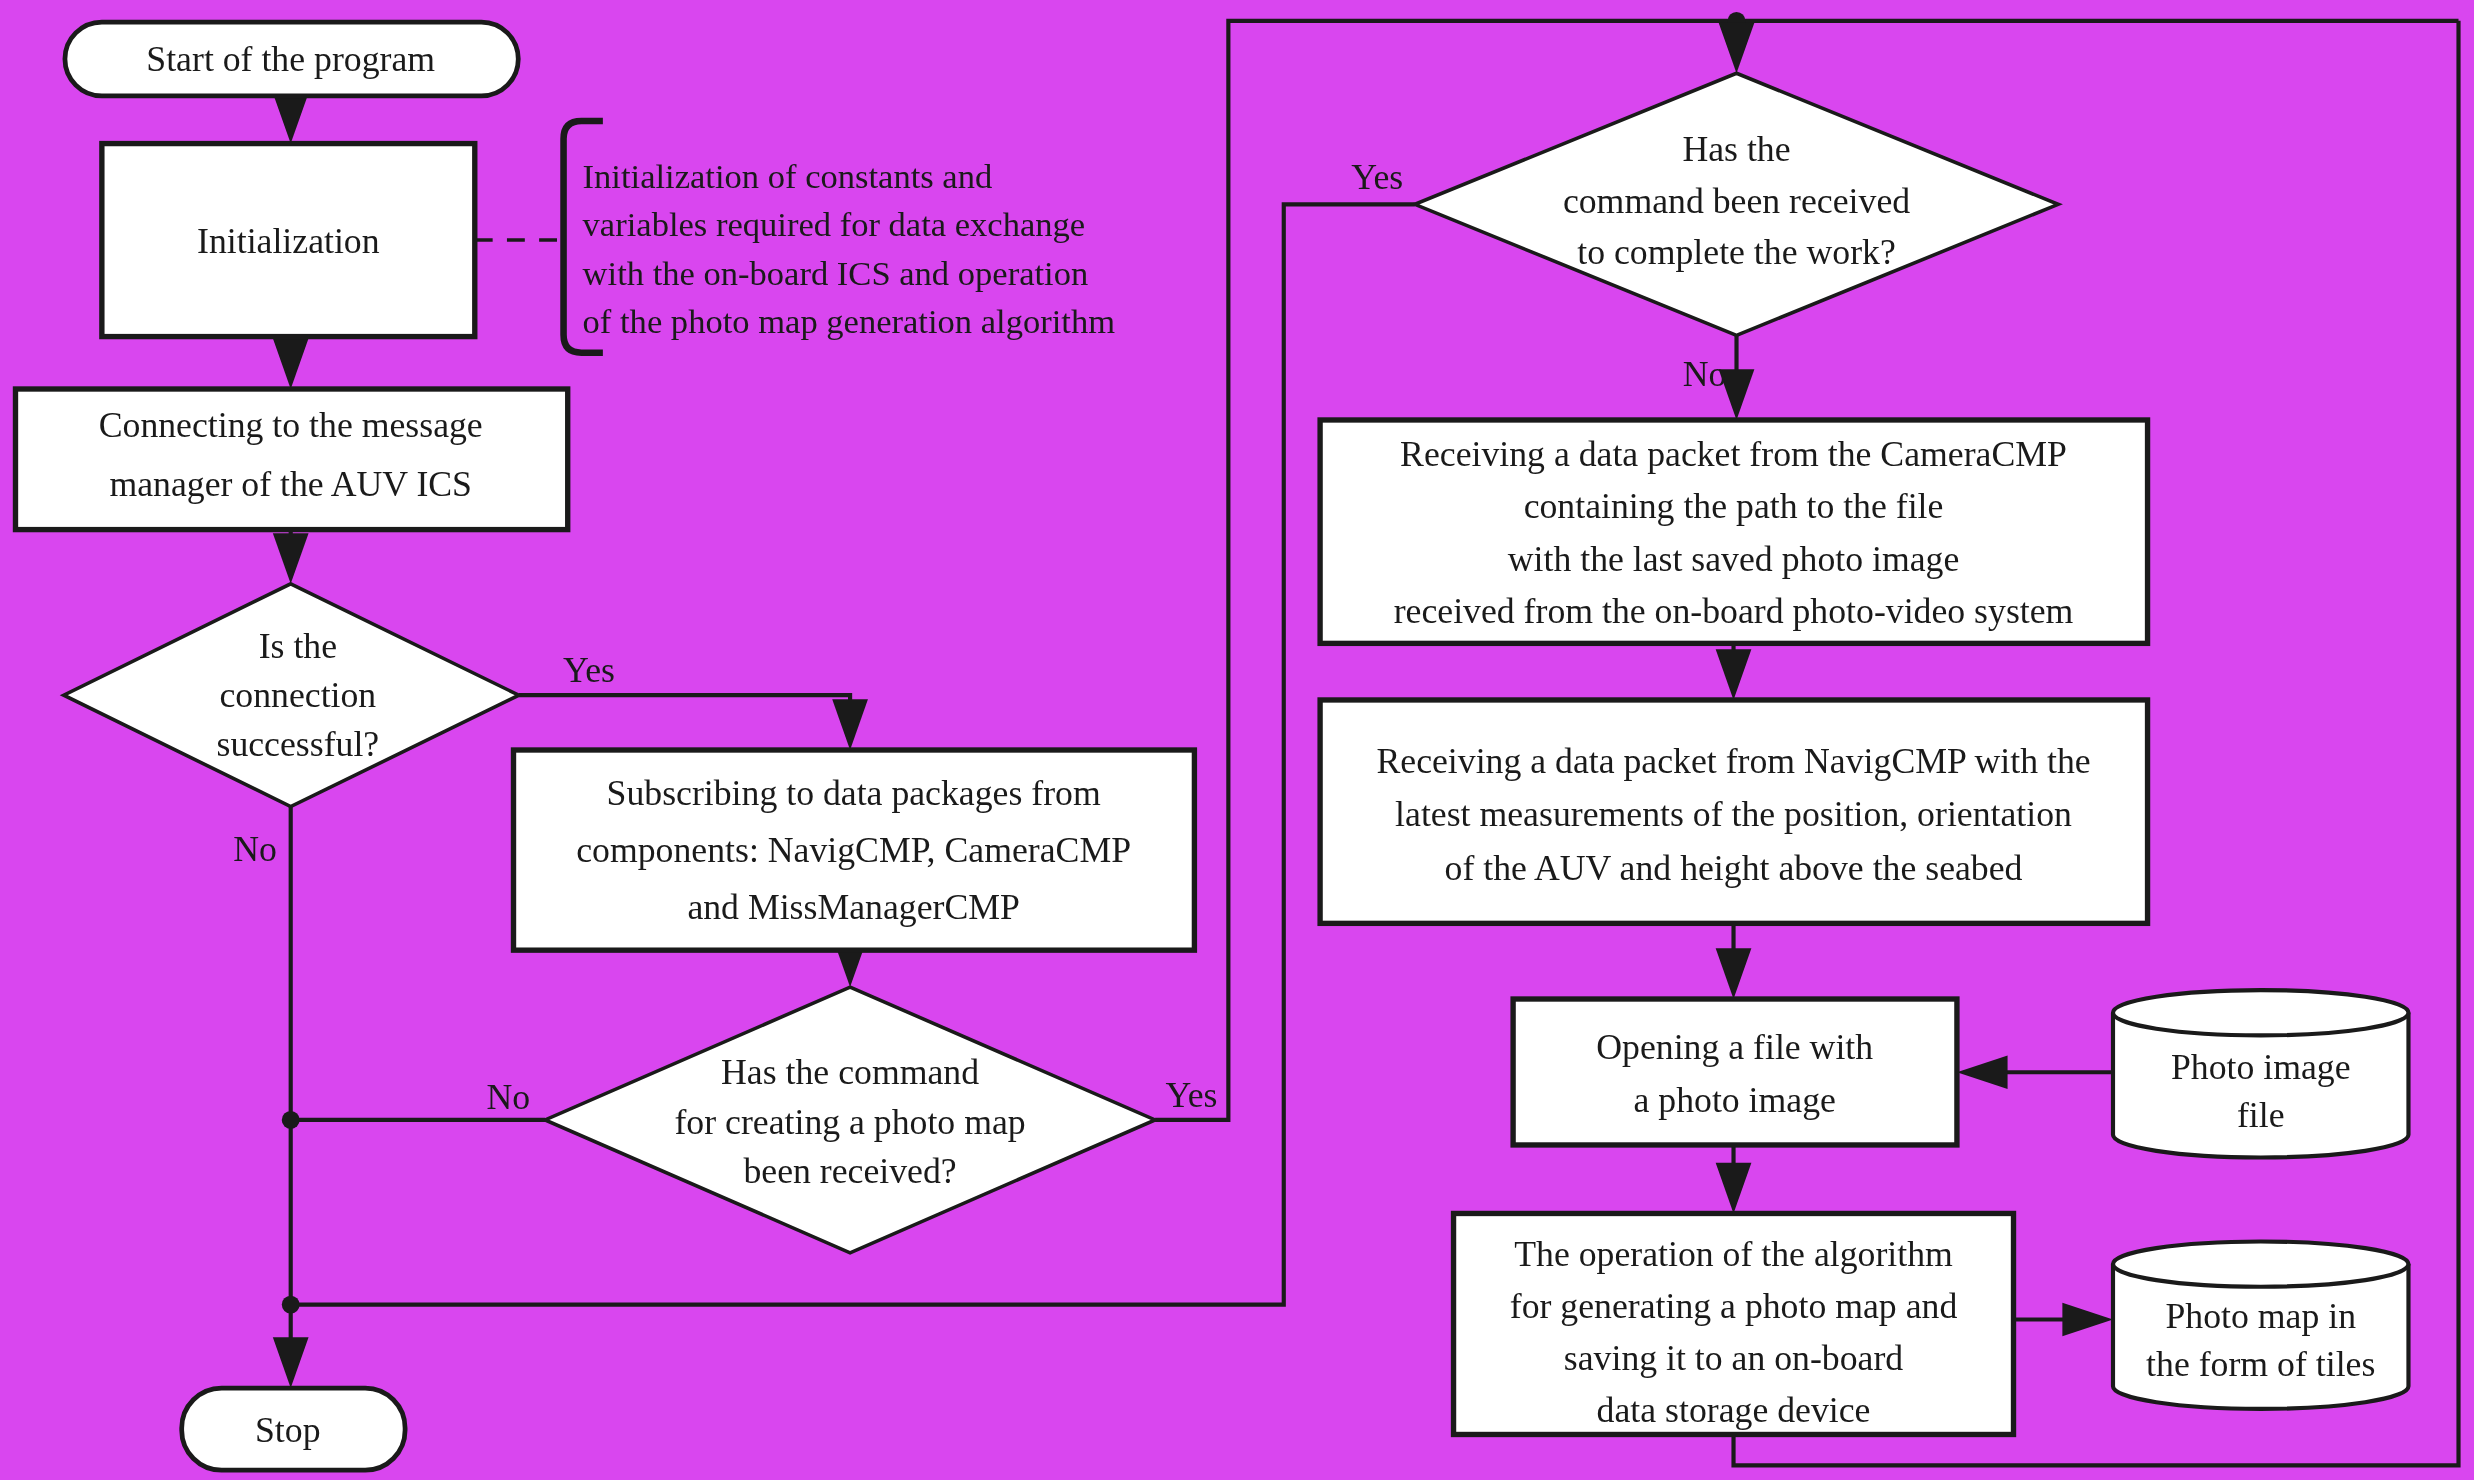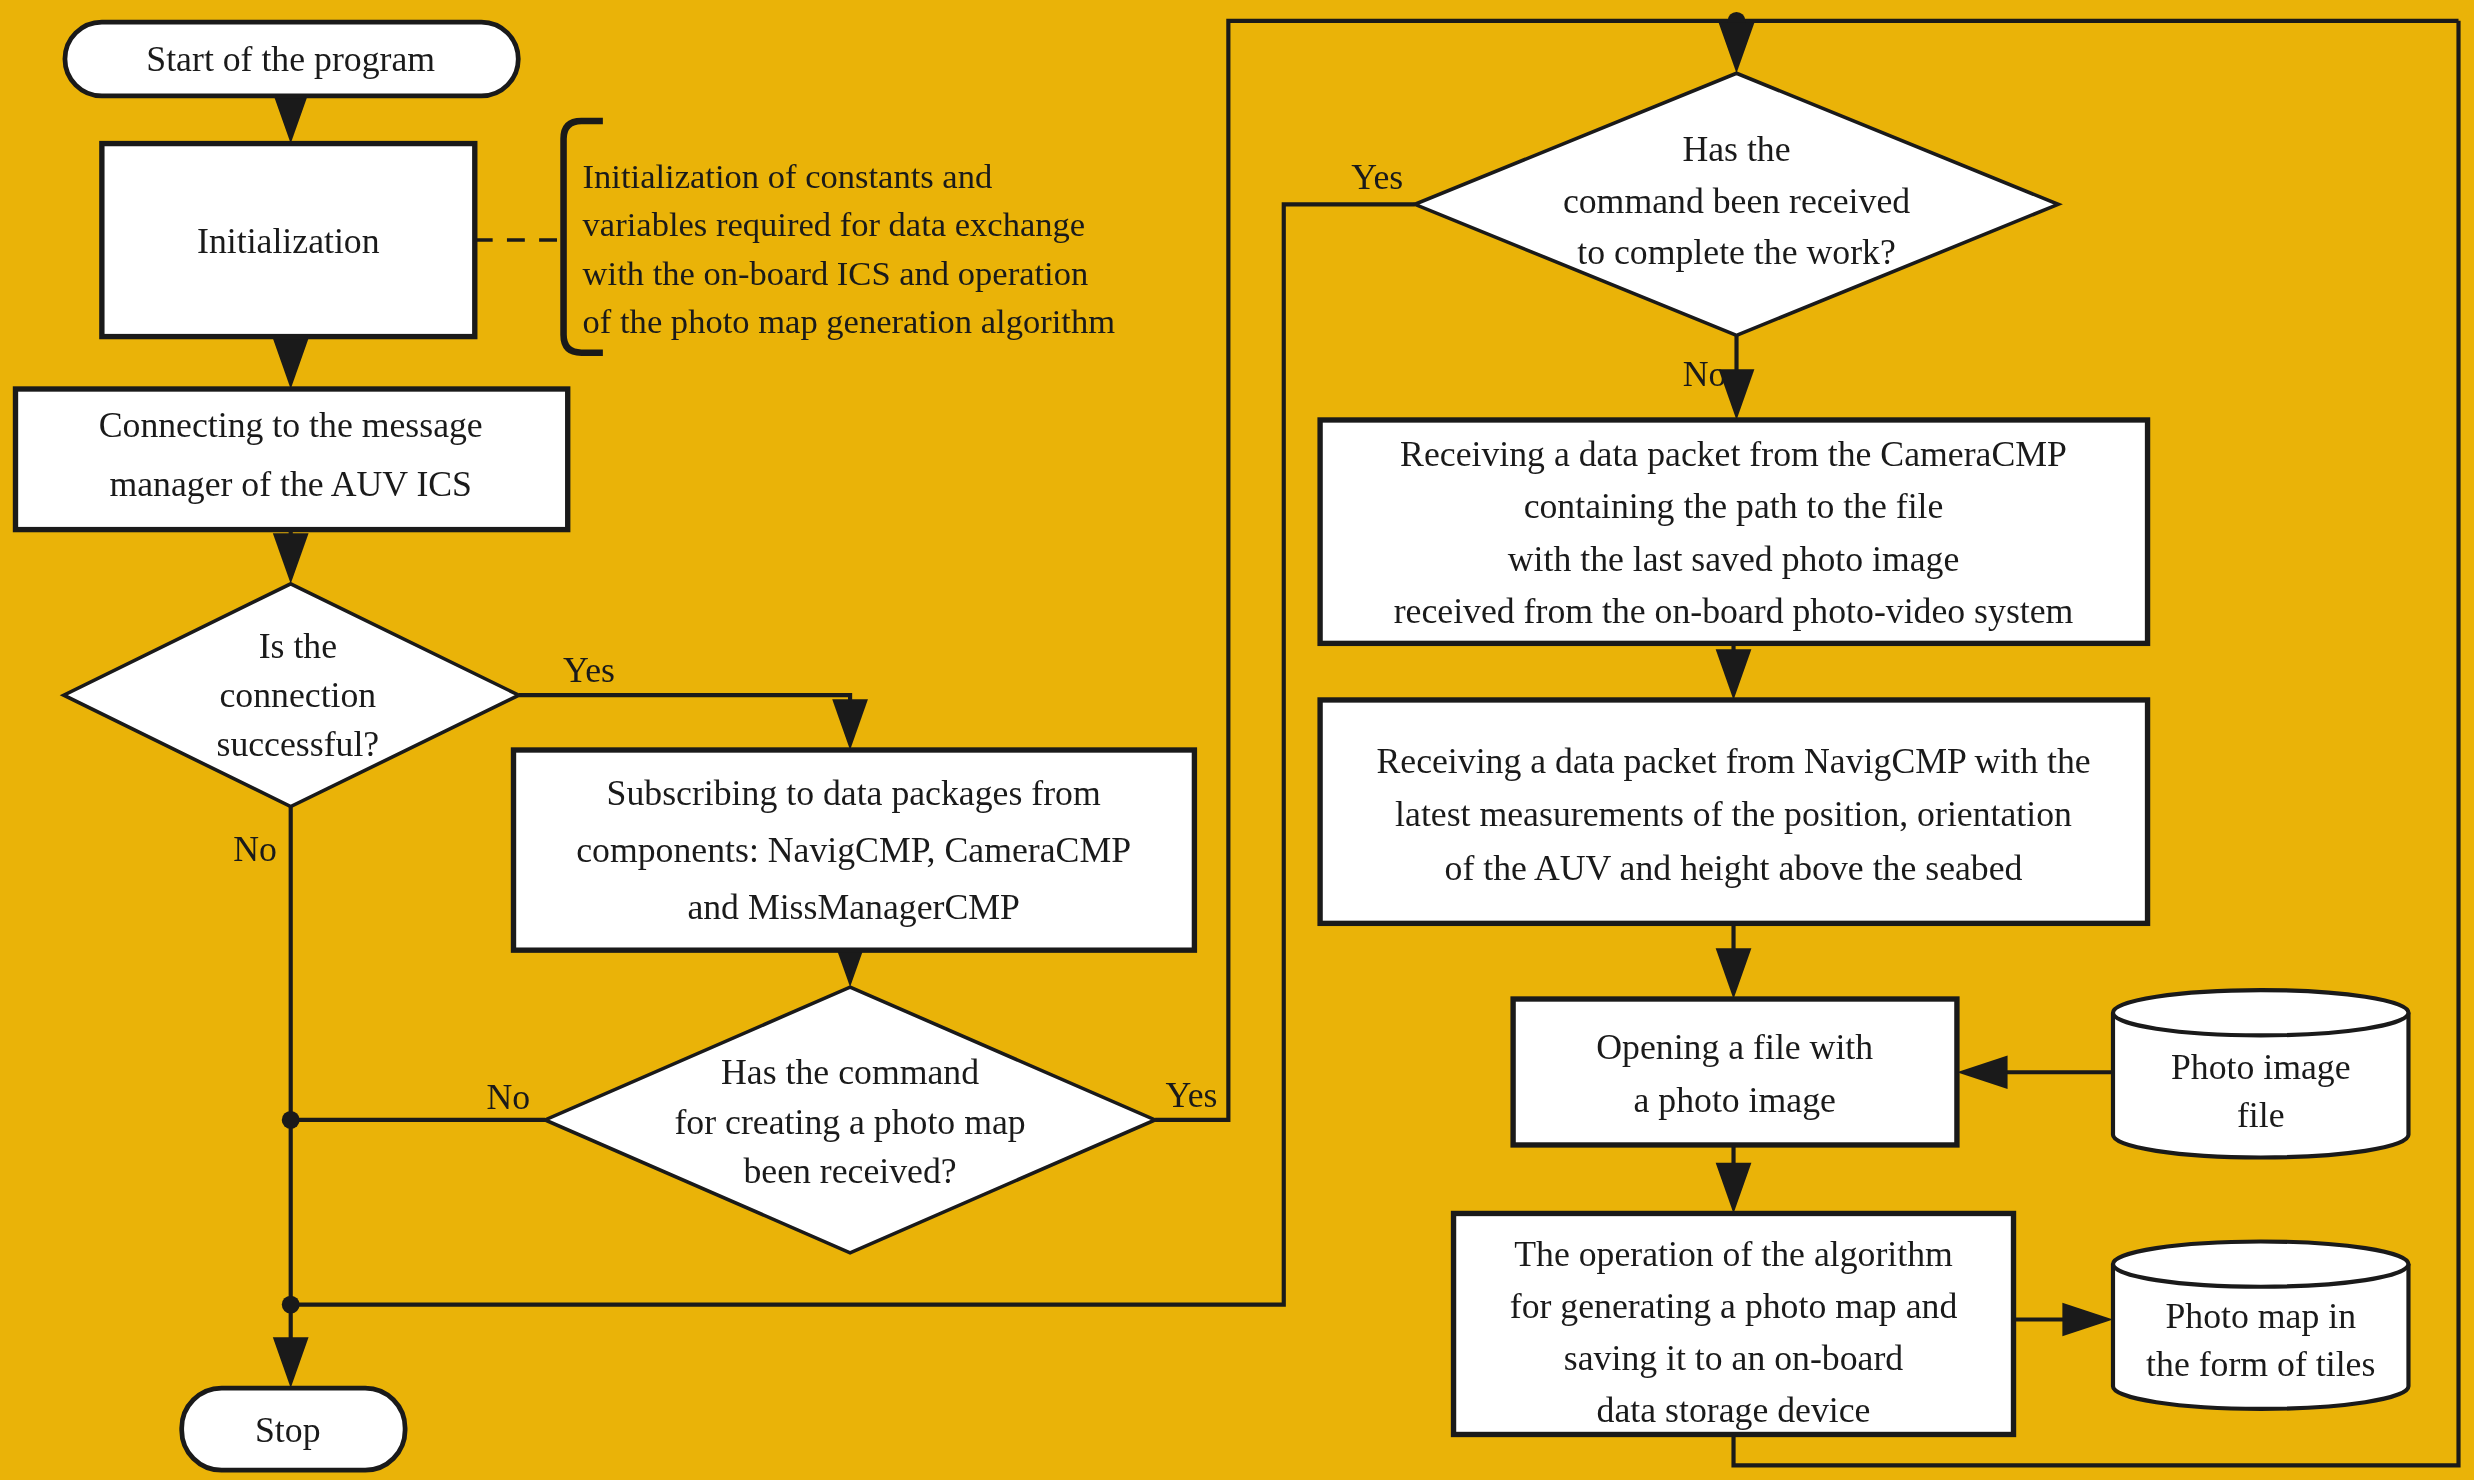--- a/index.html
+++ b/index.html
@@ -2,21 +2,21 @@
 <html style="font-size:9.5px"><head>
 <meta charset="utf-8">
 <style>
   html, body {
     margin: 0;
     padding: 0;
     background: #ffffff;
   }
   .flowchart-wrap {
     width: 100%;
-    background: #eab308;
+    background: #d946ef;
   }
   svg {
     display: block;
     width: 100%;
     height: auto;
     font-family: "Liberation Serif", "DejaVu Serif", serif;
   }
   .shape {
     fill: #ffffff;
     stroke: #1a1a1a;

